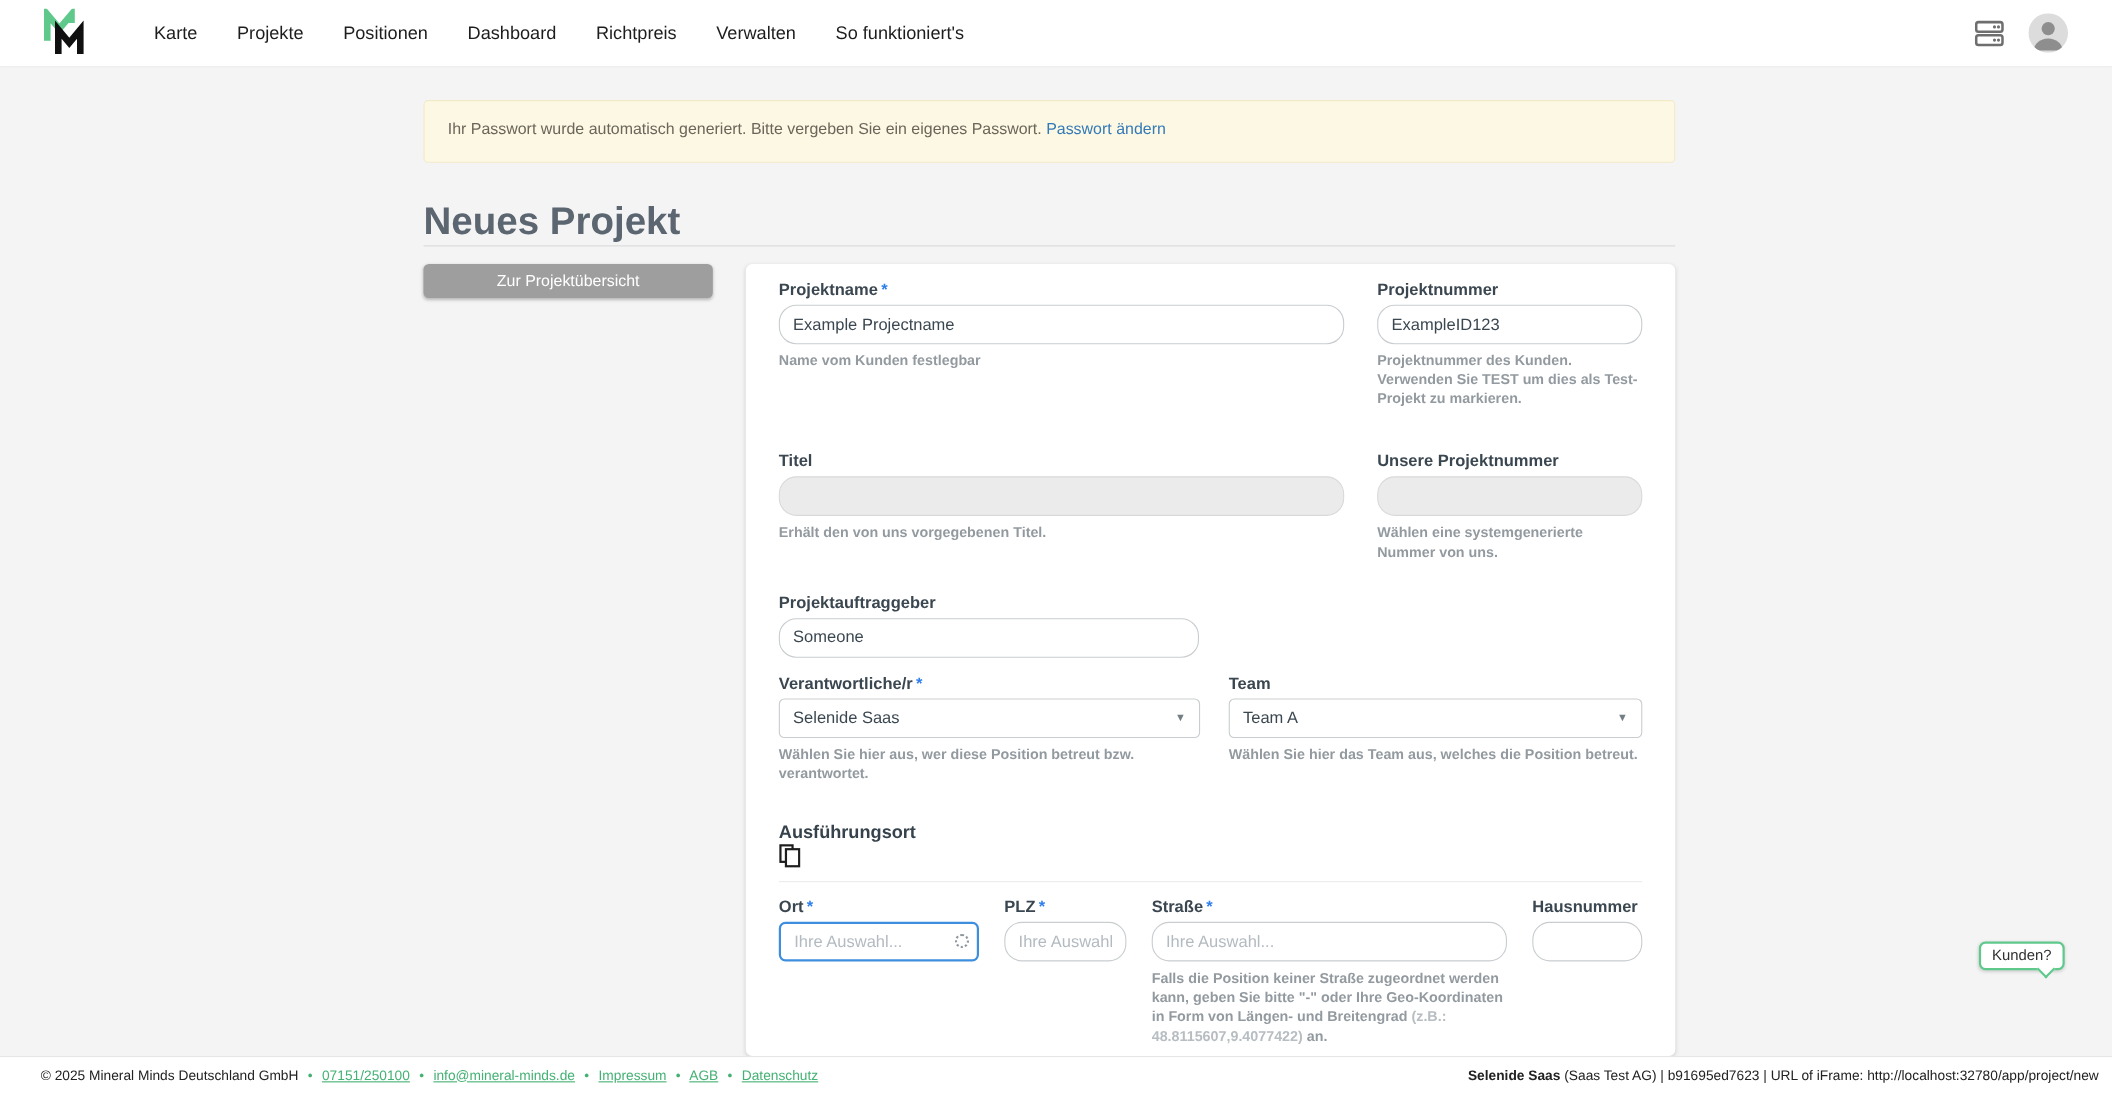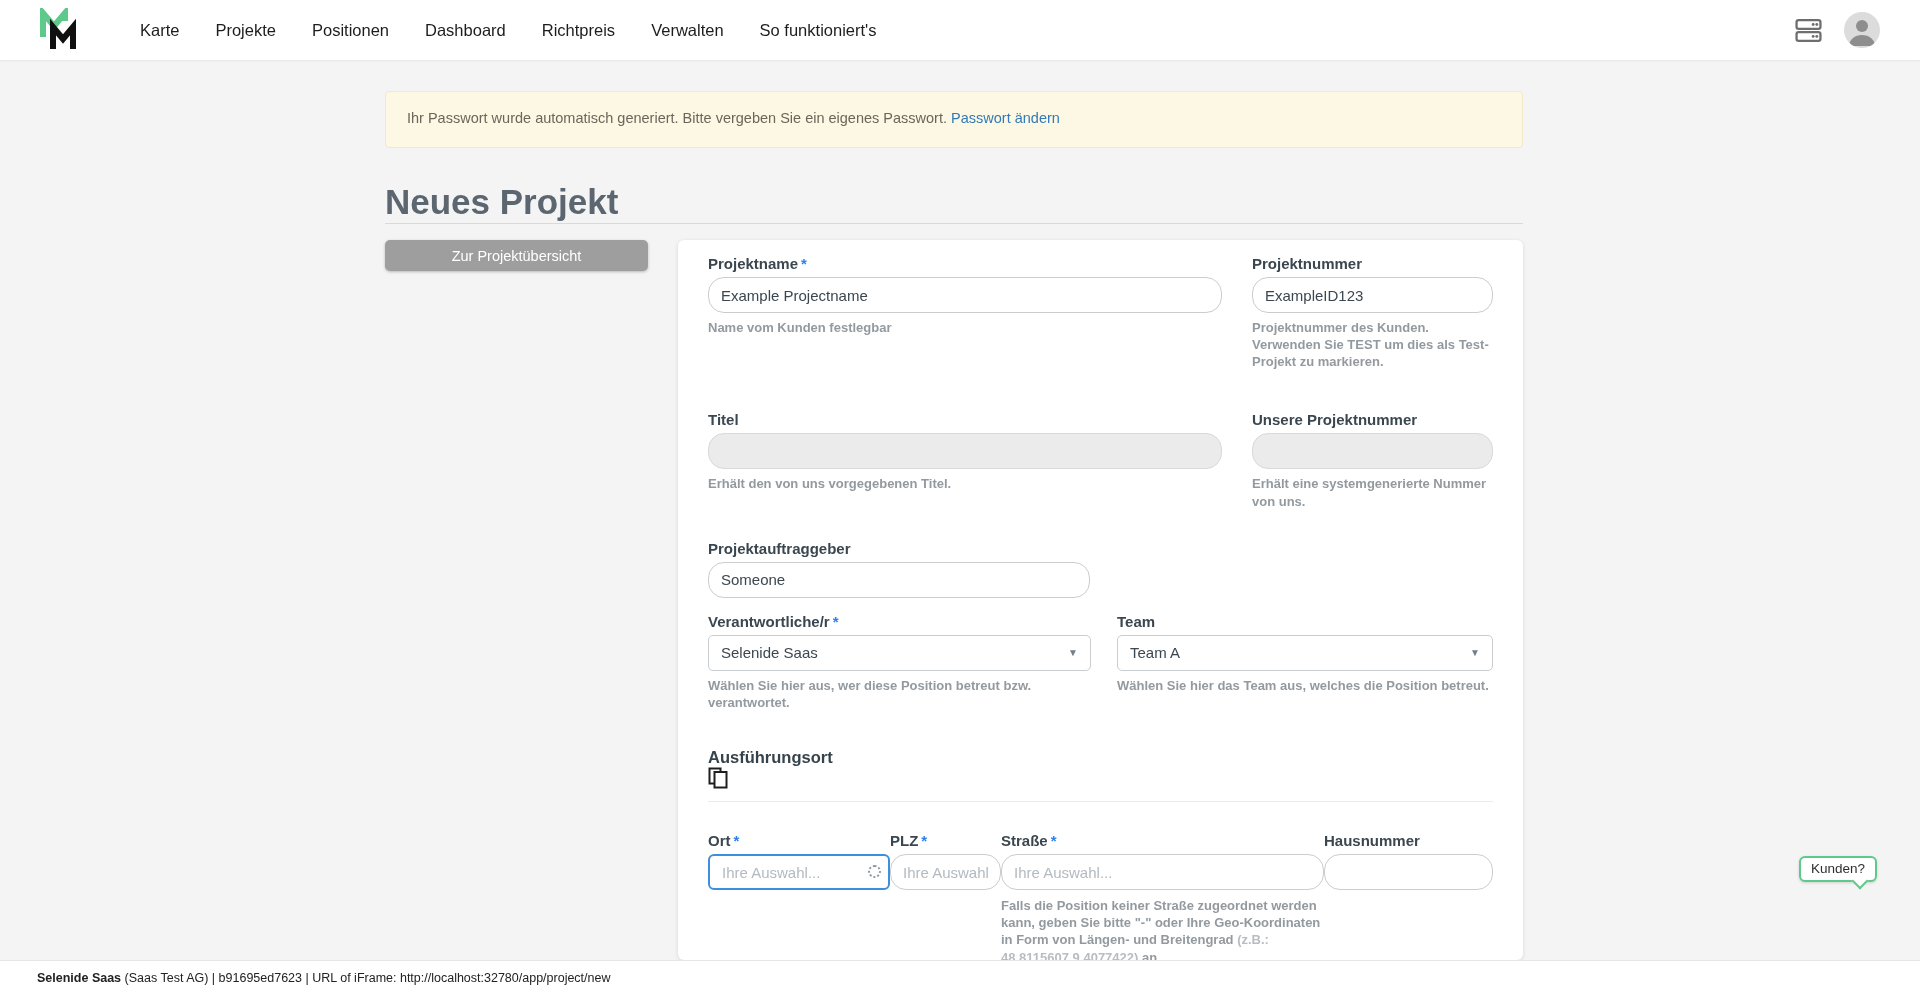--- a/index.html
+++ b/index.html
@@ -77,21 +77,21 @@
     height:36px; border:1px solid #c9cdd0; border-radius:5px; background:#fff;
     padding:0 12px; display:flex; align-items:center; justify-content:space-between;
     font-size:15px; color:#3b4750; cursor:pointer;
   }
   .caret{ color:#747f85; font-size:10px; }
 
   .section-head{ display:flex; justify-content:space-between; align-items:flex-start; margin-top:37px;flex-direction:column; }
   .section-title{ font-size:16.5px; font-weight:700; color:#37434c; }
   .section-divider{ border:none; border-top:1px solid #ebebeb; margin-top:12px; }
 
-  .loc-row{ display:flex; margin-top:30px; }
+  .loc-row{ display:flex; gap:23px; margin-top:14px; }
   .col-ort{ width:182px; flex:none; }
   .col-plz{ width:111px; flex:none; }
   .col-str{ width:323px; flex:none; }
   .col-hnr{ flex:1; }
   .input-wrap{ position:relative; }
   .input-focus{ border:2px solid #3e8ede; border-radius:6px; padding-right:28px; }
   .spinner{
     position:absolute; right:9px; top:11px; width:13px; height:13px;
     border:2px dotted #8f969b; border-radius:50%;
   }
@@ -198,21 +198,21 @@
 
     <div class="form-row row-2">
       <div class="col-main">
         <label class="field-label">Titel</label>
         <input class="text-input input-disabled" type="text" disabled="" value="" style="">
         <div class="helper">Erhält den von uns vorgegebenen Titel.</div>
       </div>
       <div class="col-side">
         <label class="field-label">Unsere Projektnummer</label>
         <input class="text-input input-disabled" type="text" disabled="" value="" style="">
-        <div class="helper">Erhält eine systemgenerierte Nummer von uns.</div>
+        <div class="helper">Wählen eine systemgenerierte Nummer von uns.</div>
       </div>
     </div>
 
     <div class="form-row row-3">
       <div class="col-main">
         <label class="field-label">Projektauftraggeber</label>
         <input class="text-input w-382" type="text" value="Someone" style="">
       </div>
     </div>
 
@@ -283,15 +283,28 @@
       <div class="section-title">Zeitlicher Rahmen</div>
     </div>
 
   </section>
 
   <button class="help-btn">Kunden?</button>
 </main>
 
 <footer class="footer">
   <div>
+    <span>© 2025 Mineral Minds Deutschland GmbH</span>
+    <span class="f-sep">•</span>
+    <a class="f-link">07151/250100</a>
+    <span class="f-sep">•</span>
+    <a class="f-link">info@mineral-minds.de</a>
+    <span class="f-sep">•</span>
+    <a class="f-link">Impressum</a>
+    <span class="f-sep">•</span>
+    <a class="f-link">AGB</a>
+    <span class="f-sep">•</span>
+    <a class="f-link">Datenschutz</a>
+  </div>
+  <div>
     <span class="f-user">Selenide Saas</span><span> (Saas Test AG) | b91695ed7623 | URL of iFrame: http://localhost:32780/app/project/new</span>
   </div>
 </footer>
 
 </body></html>

